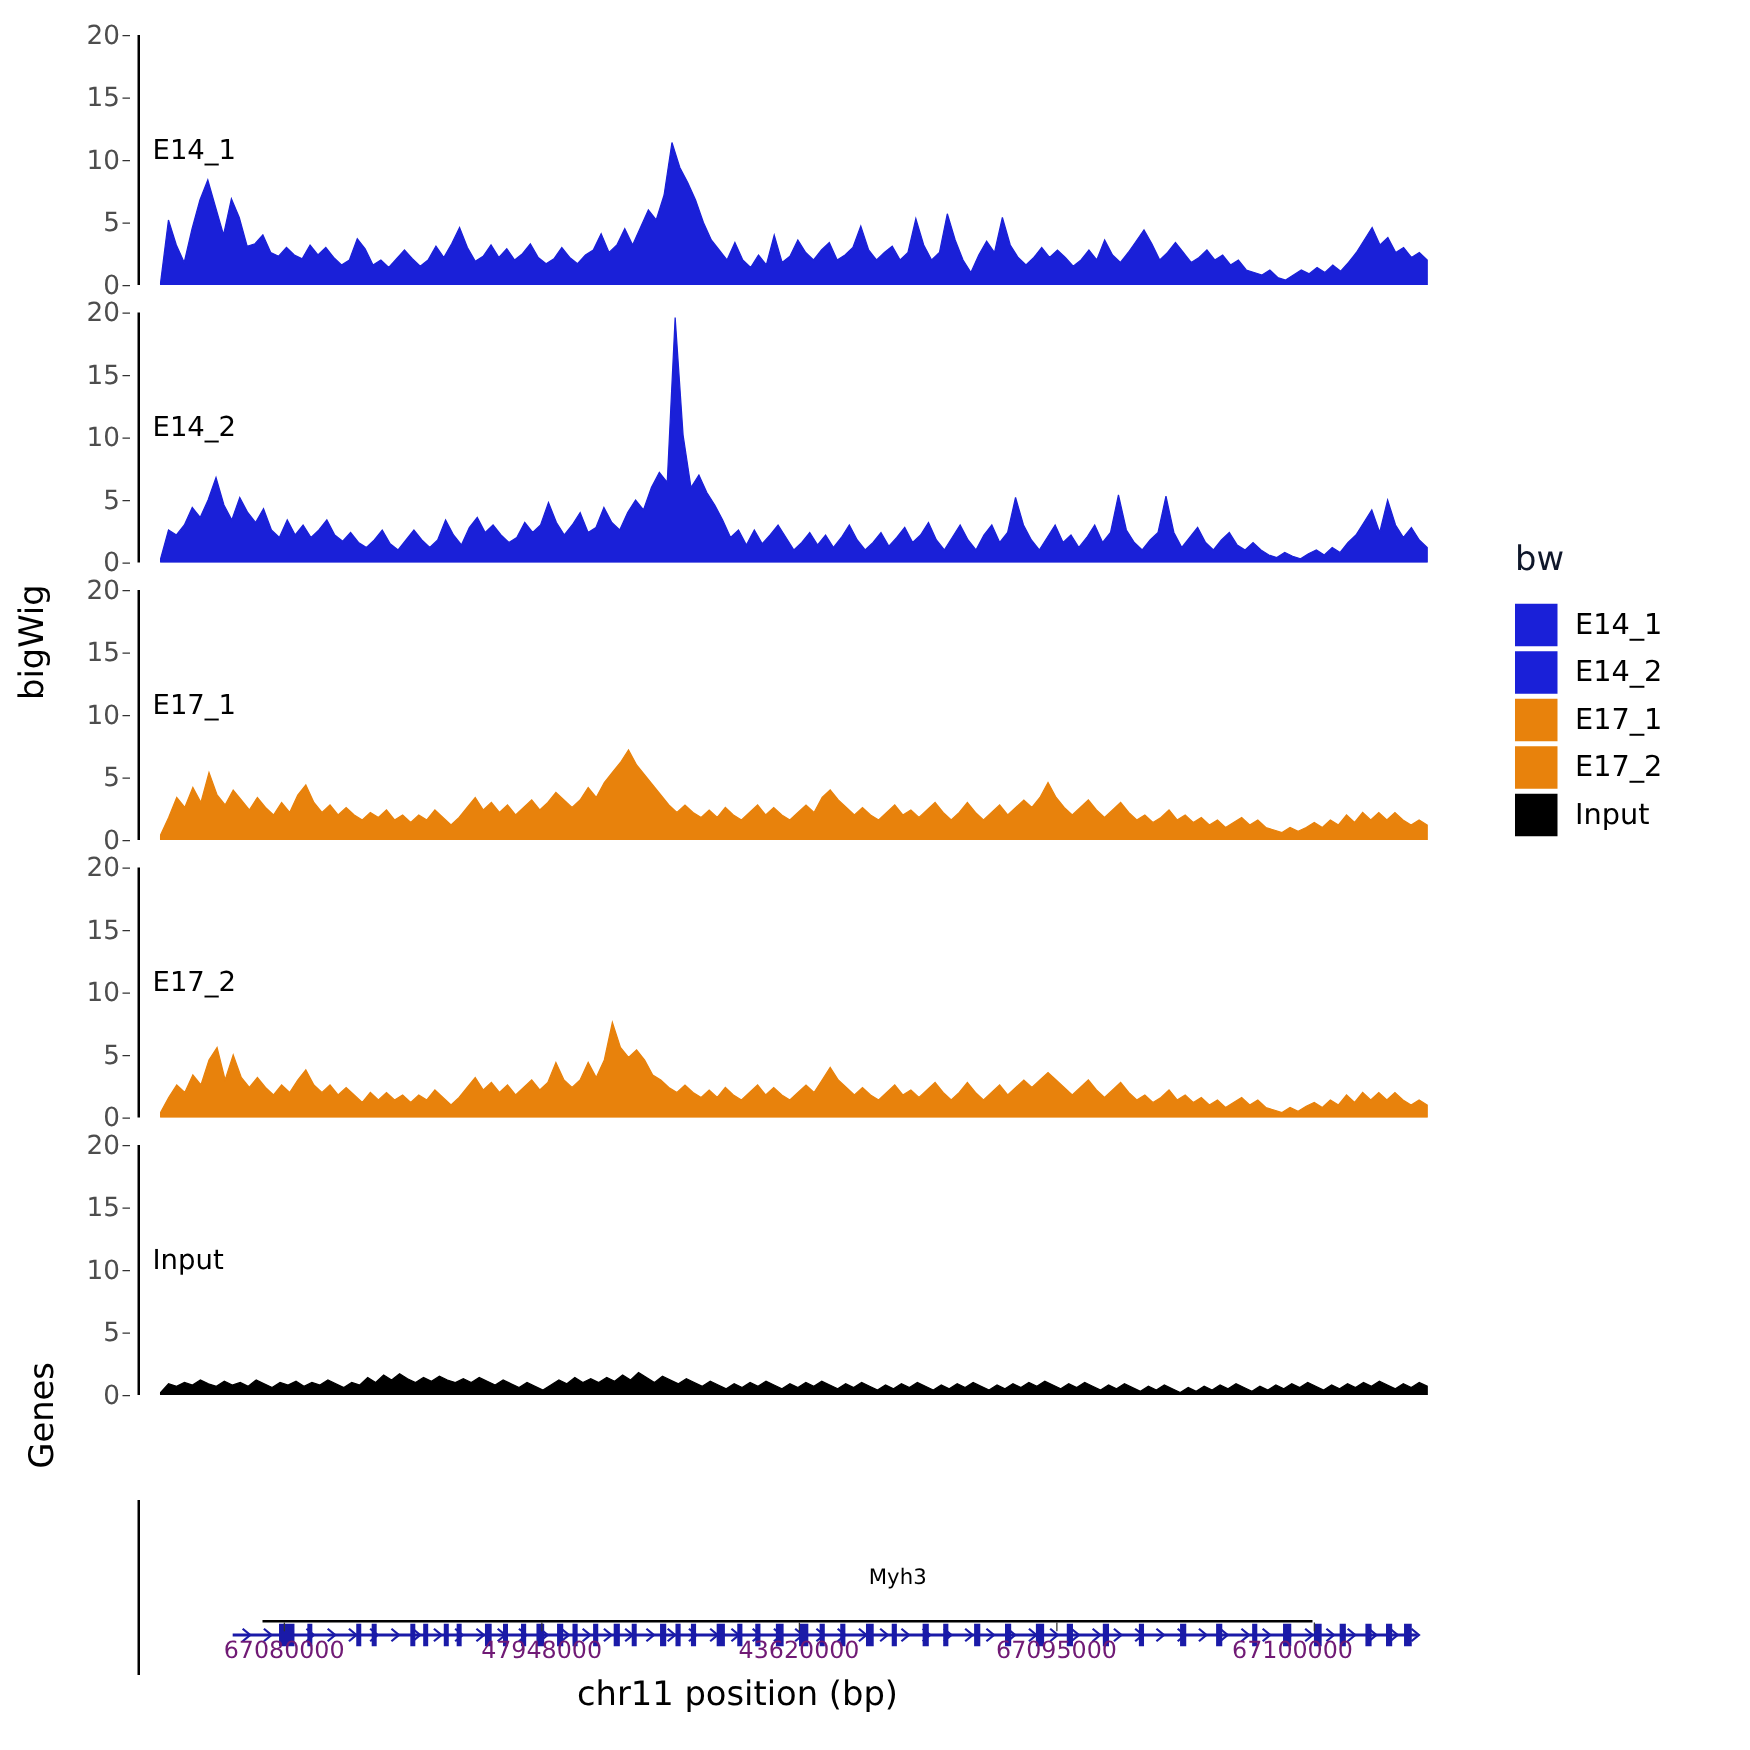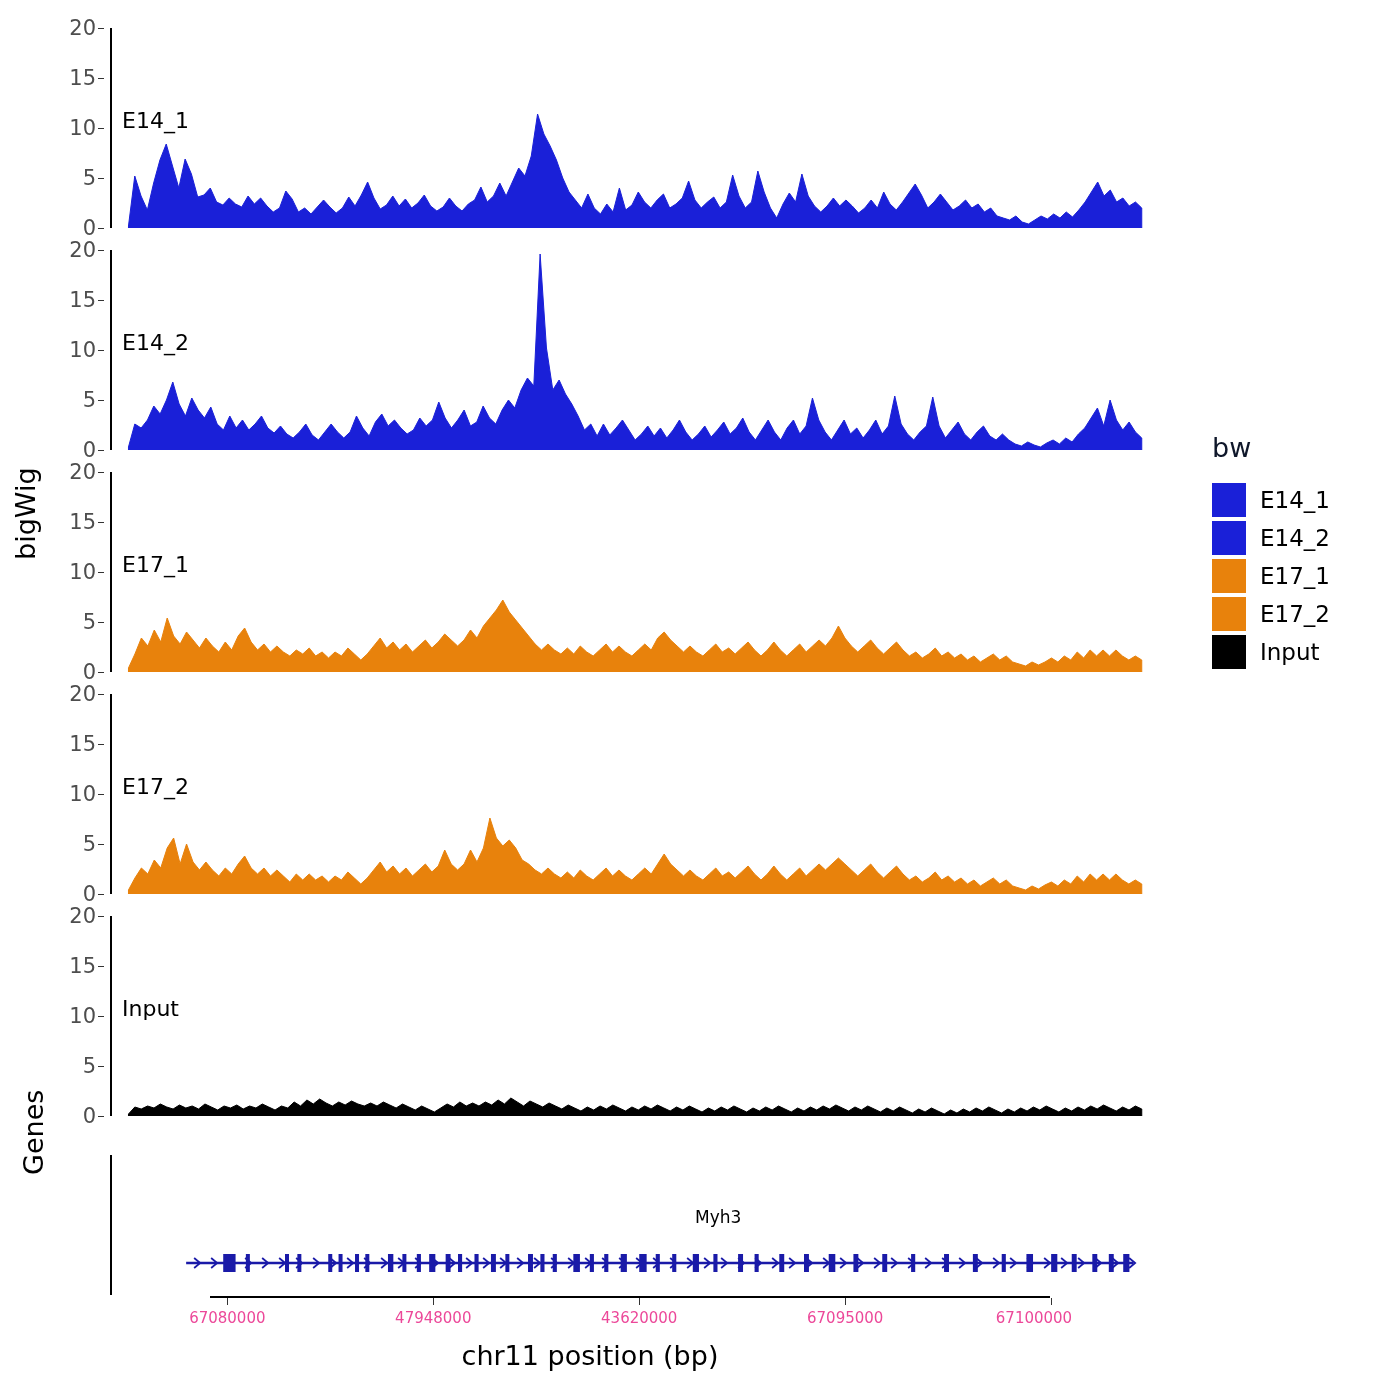--- a/index.html
+++ b/index.html
@@ -64,39 +64,39 @@
   }
   .track-name{
     position:absolute;
     font-size:22px;
     color:#000;
     white-space:nowrap;
   }
 
   
   #genes-panel{
-    position:absolute;left:110px;top:1155px;width:1040px;height:140px;
+    position:absolute;left:110px;top:1200px;width:1040px;height:140px;
   }
   #genes-panel .axis-line{height:140px;}
   .gene-label{
     position:absolute;
     font-size:17px;
     color:#000;
     white-space:nowrap;
   }
 
   
   #xaxis{
     position:absolute;left:110px;top:1296px;width:1040px;height:40px;
   }
   #xaxis .xline{position:absolute;left:100px;top:0;width:840px;height:2px;background:#000;}
   .xtick{position:absolute;top:2px;width:1px;height:7px;background:#333;}
   .xtick-label{
     position:absolute;top:13px;
-    font-size:15px;color:#ec4899;
+    font-size:19px;color:#701a75;
     transform:translateX(-50%);
     white-space:nowrap;
   }
 
   
   #legend{
     position:absolute;left:1212px;top:432px;width:180px;
   }
   #legend .legend-title{
     font-size:27px;color:#0f172a;margin-bottom:18px;

